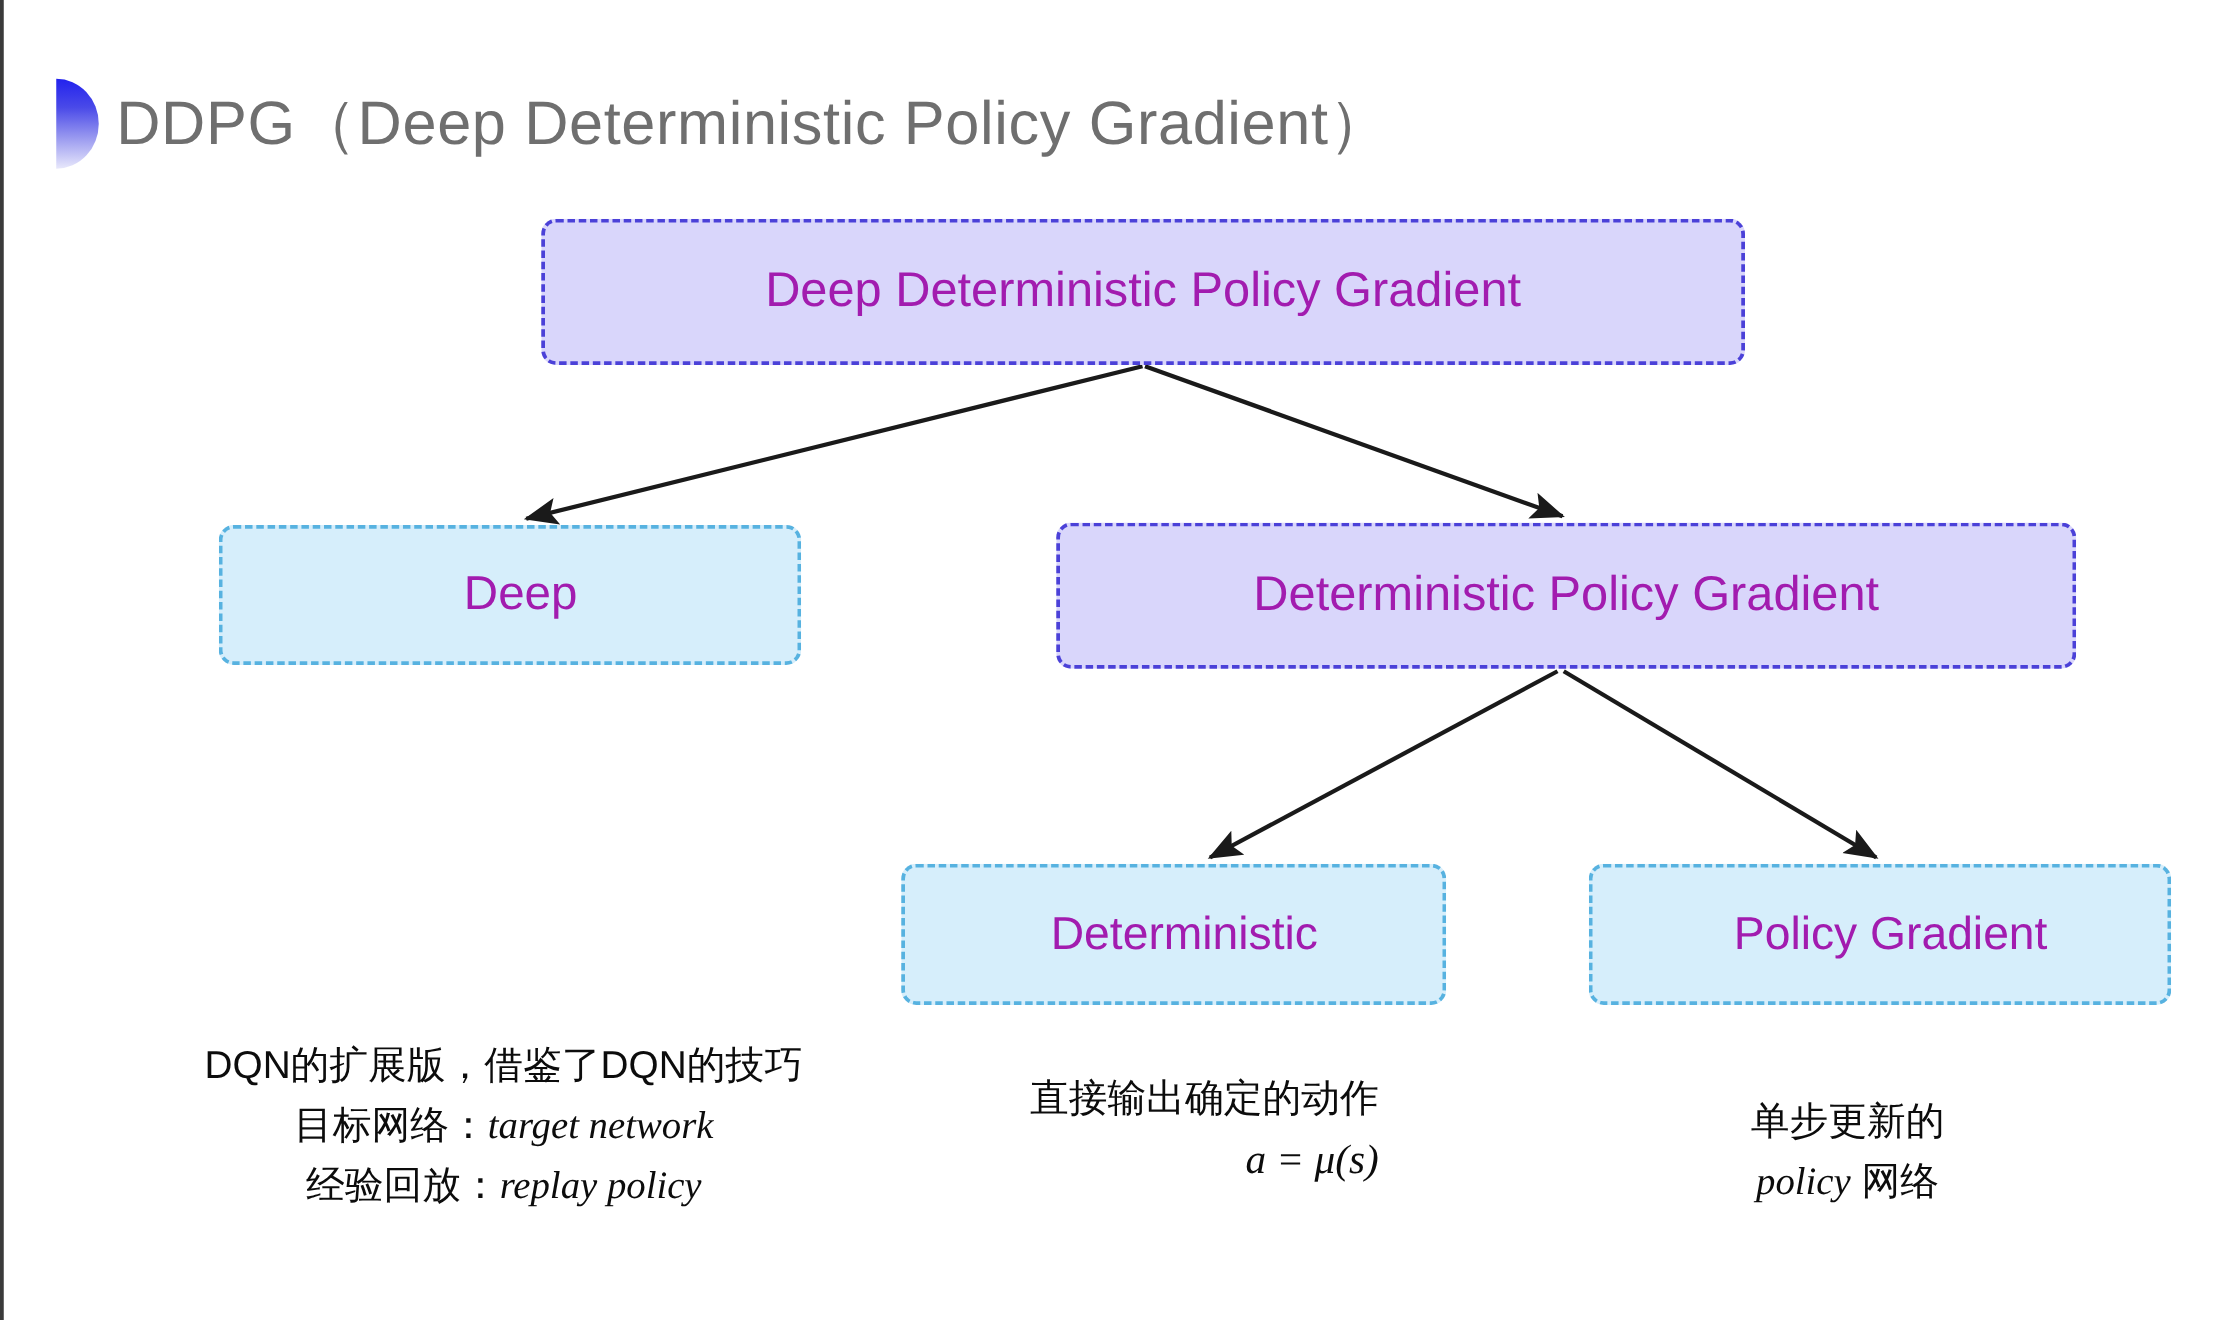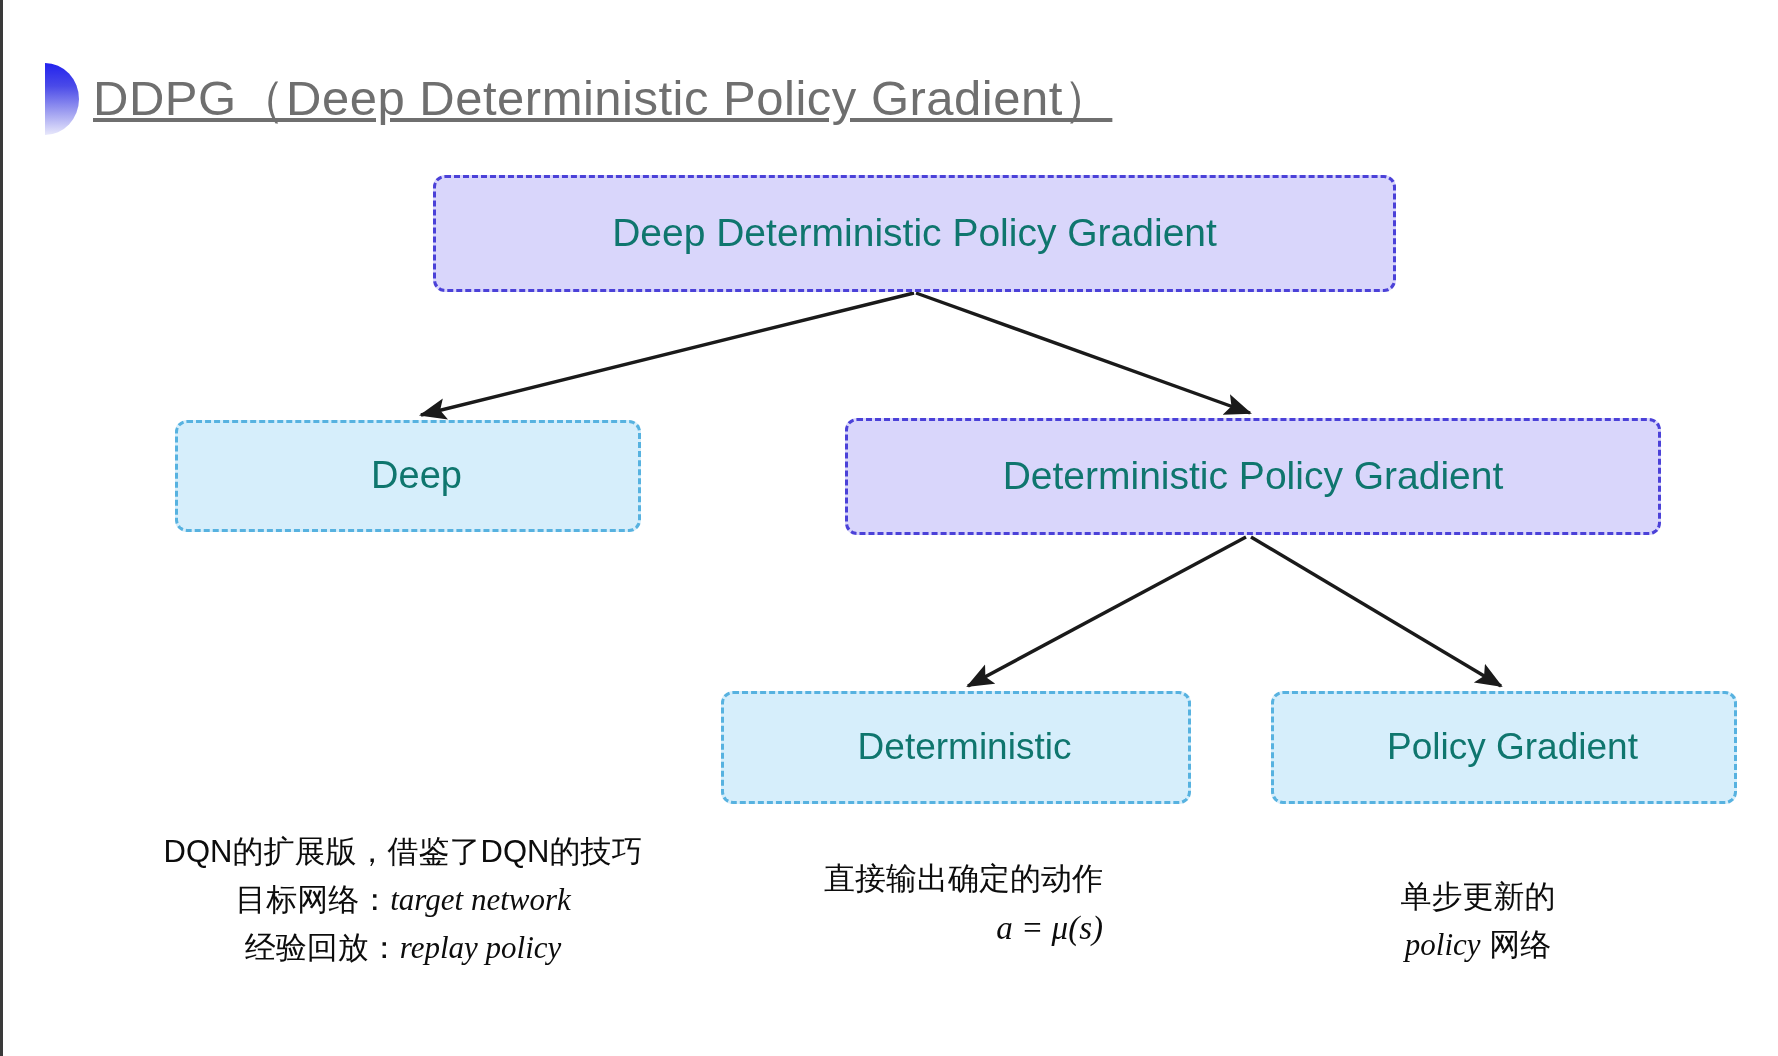--- a/index.html
+++ b/index.html
@@ -37,49 +37,48 @@
     background: linear-gradient(to bottom, #2222ee 0%, #4a4ae8 32%, #9a9af0 66%, #e8e8fb 100%);
     flex: 0 0 auto;
     margin-right: 14px;
   }
   #title-text {
     font-size: 49px;
     color: #6f6f6f;
     letter-spacing: 0.5px;
     white-space: nowrap;
     font-weight: 400;
-    text-decoration: underline;
   }
 
   
   .node {
     position: absolute;
     box-sizing: border-box;
     display: flex;
     align-items: center;
     justify-content: center;
     text-align: center;
     border-radius: 12px;
-    color: #0f766e;
+    color: #a21caf;
     line-height: 1.15;
   }
   .node-purple {
     background: #d9d6fb;
     border: 3px dashed #4b41d8;
   }
   .node-blue {
     background: #d6eefb;
     border: 3px dashed #57b2e0;
     padding-left: 17px;
   }
 
   #node-ddpg      { left: 430px; top: 175px;  width: 963px; height: 117px; font-size: 39px; }
   #node-deep      { left: 172px; top: 420px;  width: 466px; height: 112px; font-size: 38px; }
   #node-dpg       { left: 842px; top: 418px;  width: 816px; height: 117px; font-size: 39px; text-align: right; }
-  #node-det       { left: 718px; top: 691px;  width: 470px; height: 113px; font-size: 37px; }
+  #node-det       { left: 718px; top: 691px;  width: 436px; height: 113px; font-size: 37px; }
   #node-pg        { left: 1268px; top: 691px; width: 466px; height: 113px; font-size: 37px; text-align: center; }
 
   
   #arrows {
     position: absolute;
     left: 0;
     top: 0;
     width: 1778px;
     height: 1056px;
     pointer-events: none;

